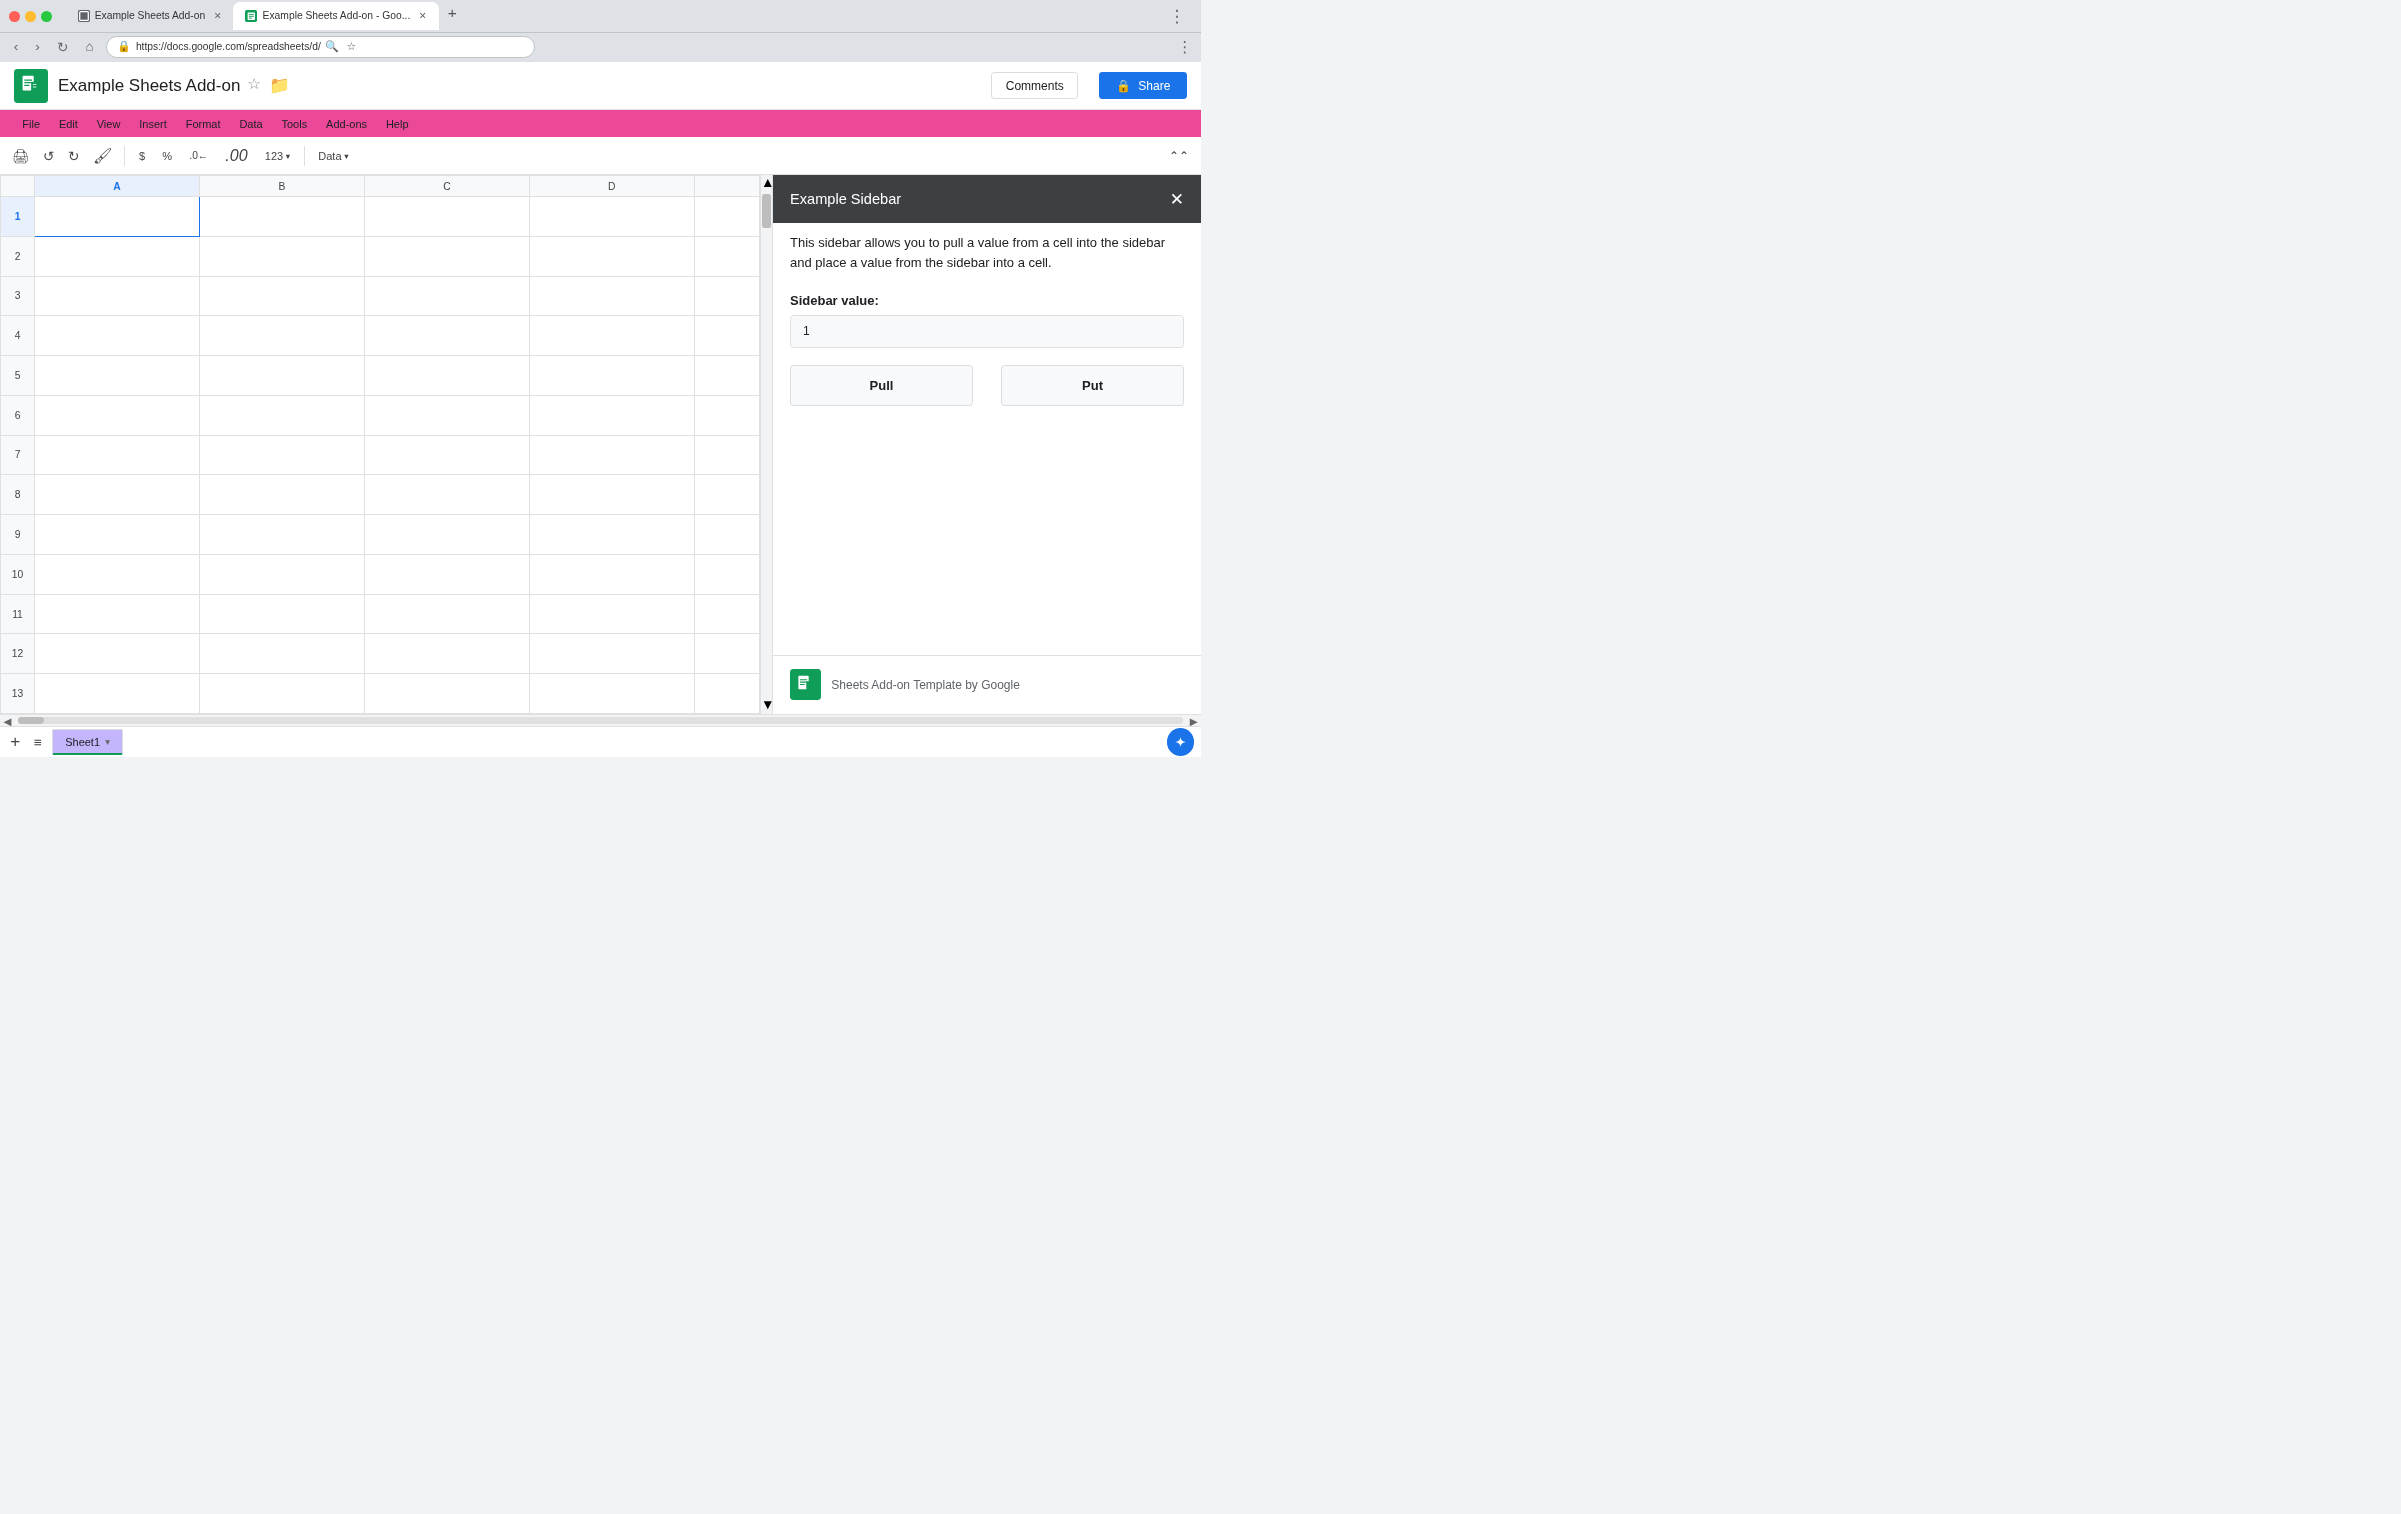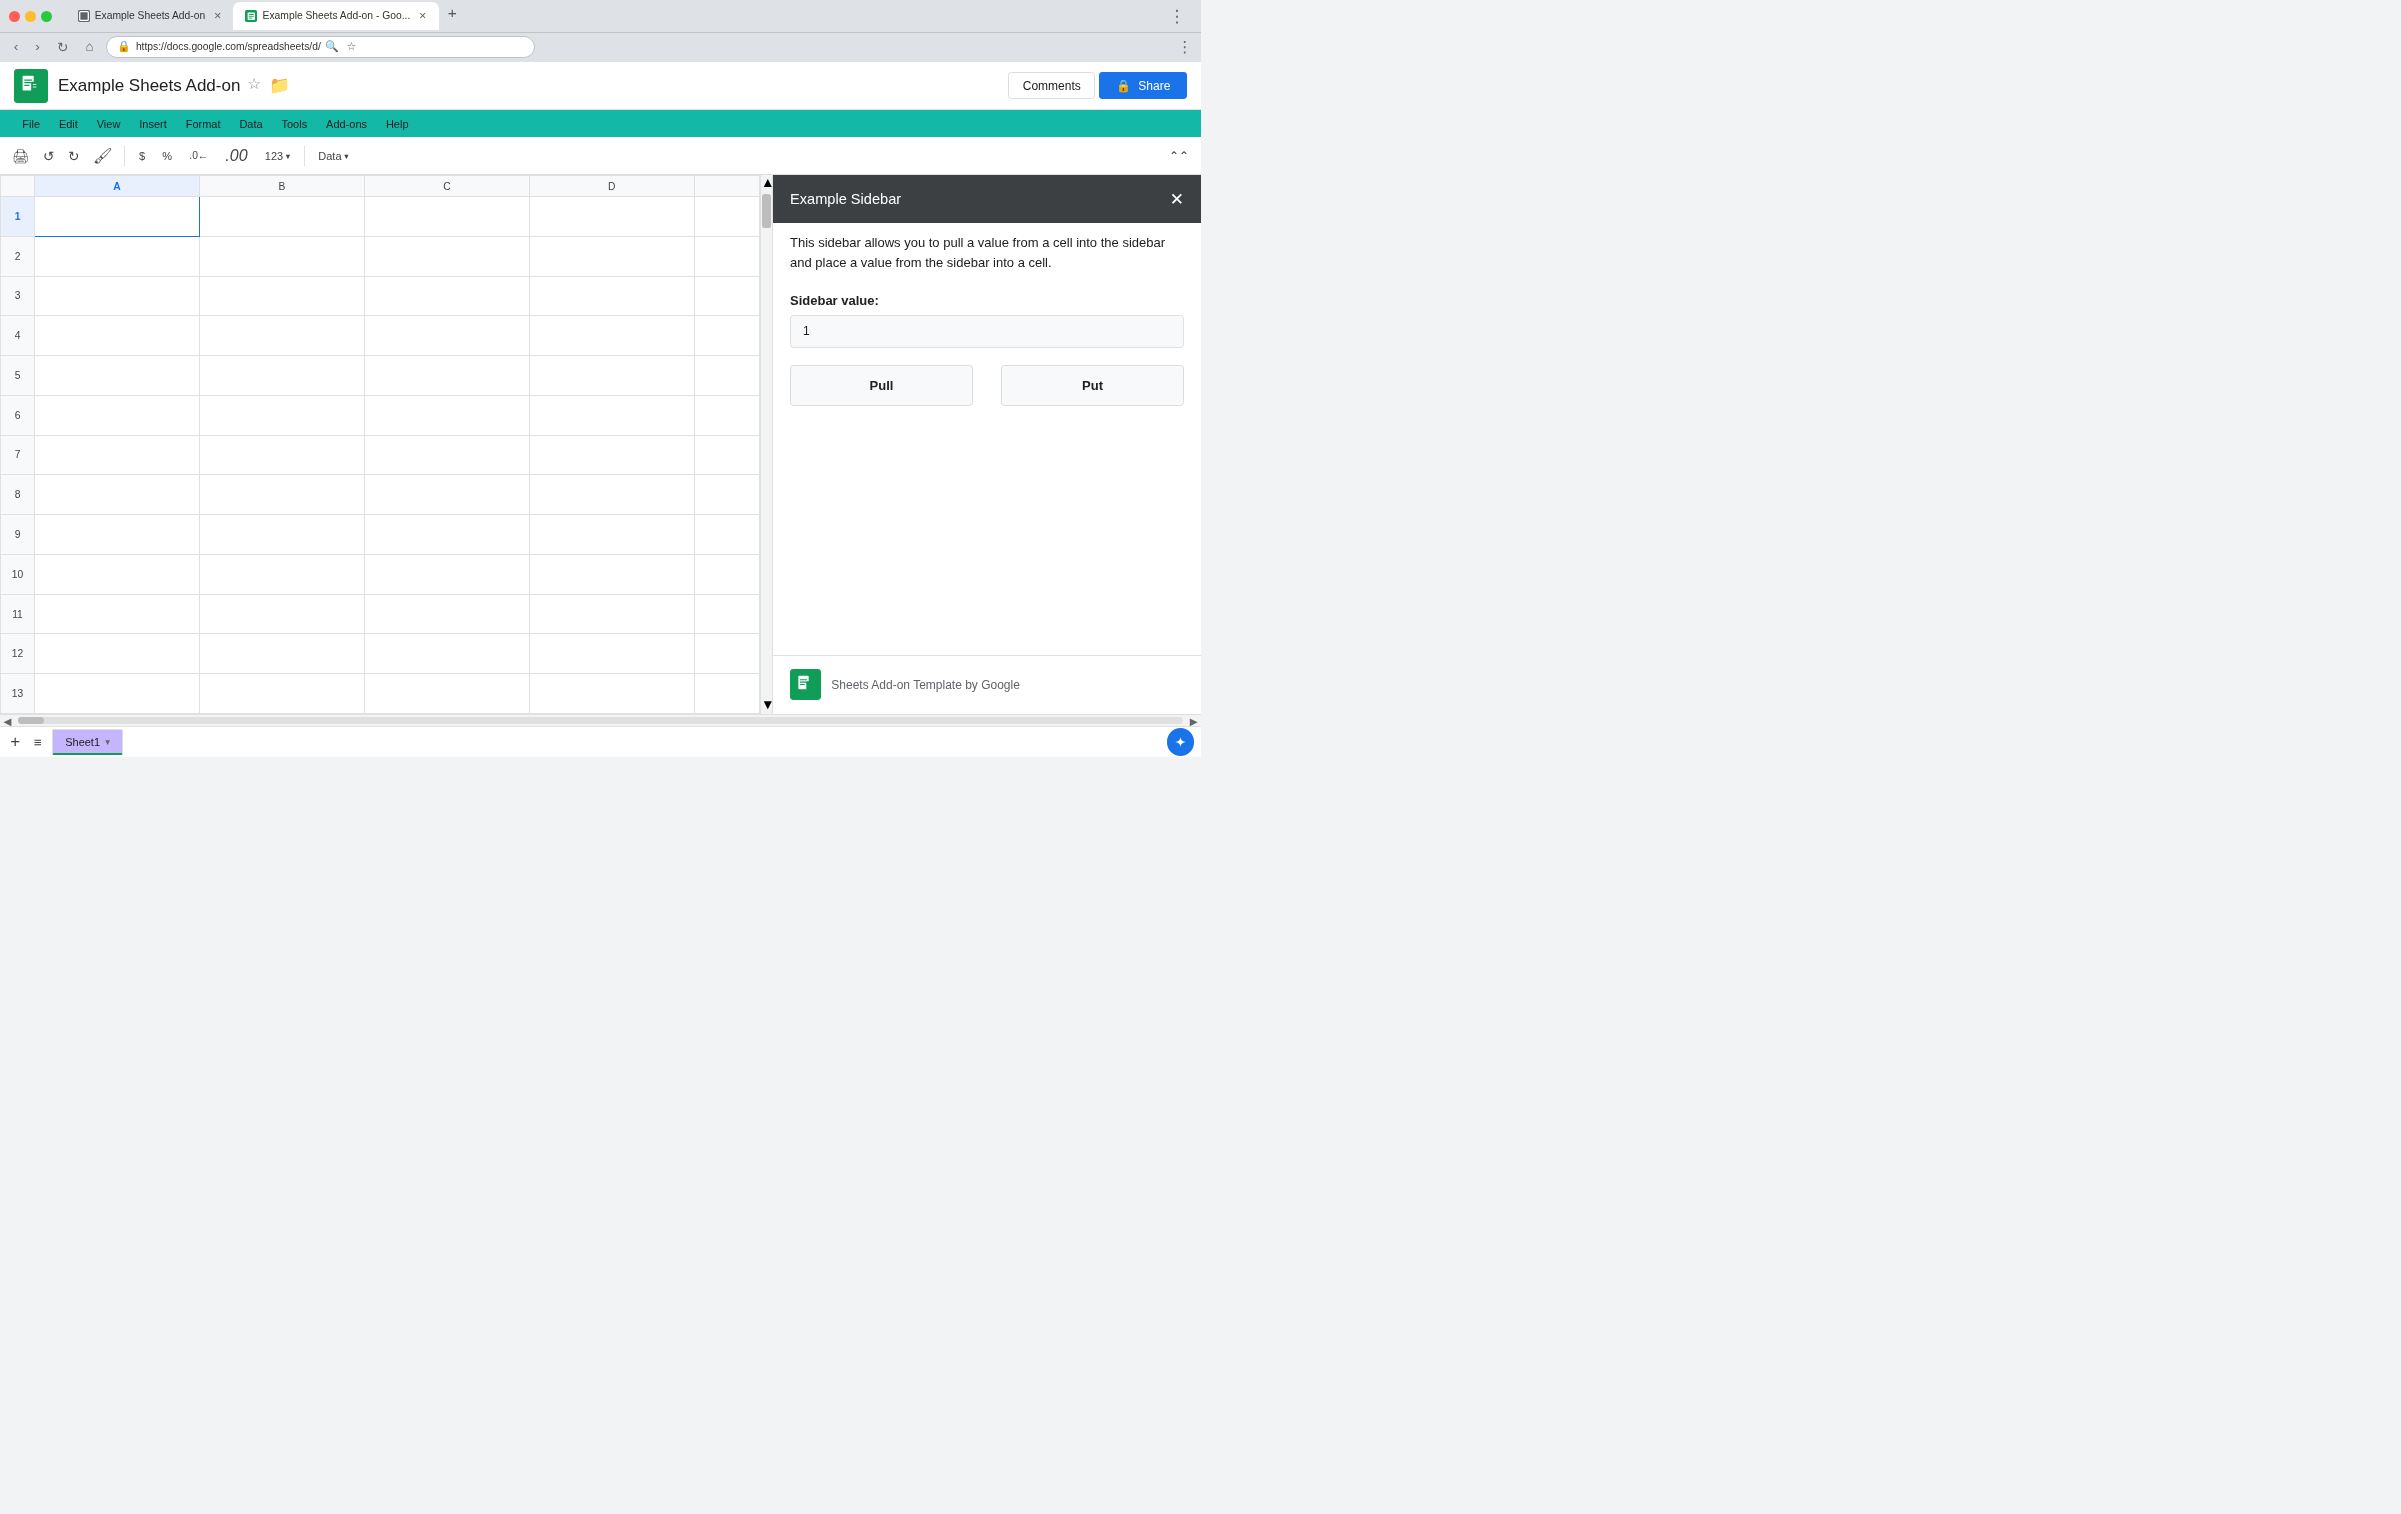--- a/index.html
+++ b/index.html
@@ -72,36 +72,36 @@
     .sheets-logo {
       width: 34px; height: 34px;
       background: #0f9d58;
       border-radius: 3.4px;
       display: flex; align-items: center; justify-content: center;
       margin-right: 10.3px;
     }
     .sheets-logo svg { width: 20.6px; height: 20.6px; }
     .doc-title { font-size: 17px; color: #202124; margin-right: 6.9px; }
     .title-icons { display: flex; gap: 8.6px; color: #888; font-size: 15.4px; margin-right: auto; }
-    .header-actions { display: flex; gap: 4px; align-items: center; }
+    .header-actions { display: flex; gap: 21px; align-items: center; }
     .comments-btn {
       background: none; border: 0.9px solid #dadce0; border-radius: 3.4px;
       padding: 5.1px 13.7px; font-size: 12px; color: #202124; cursor: pointer;
     }
     .share-btn {
       background: #1a73e8; border: none; border-radius: 3.4px;
       padding: 6.9px 17px; font-size: 12px; color: #fff; cursor: pointer;
       display: flex; align-items: center; gap: 6.9px;
     }
 
     
     .menu-bar {
       display: flex; align-items: center;
       padding: 1.7px 13.7px;
-      background: #14b8a6;
+      background: #ec4899;
       height: 27.4px;
       gap: 1.7px;
       text-align: center;
     }
     .menu-item {
       padding: 3.4px 8.6px;
       font-size: 11px;
       color: #202124;
       cursor: pointer;
       border-radius: 3.4px;

